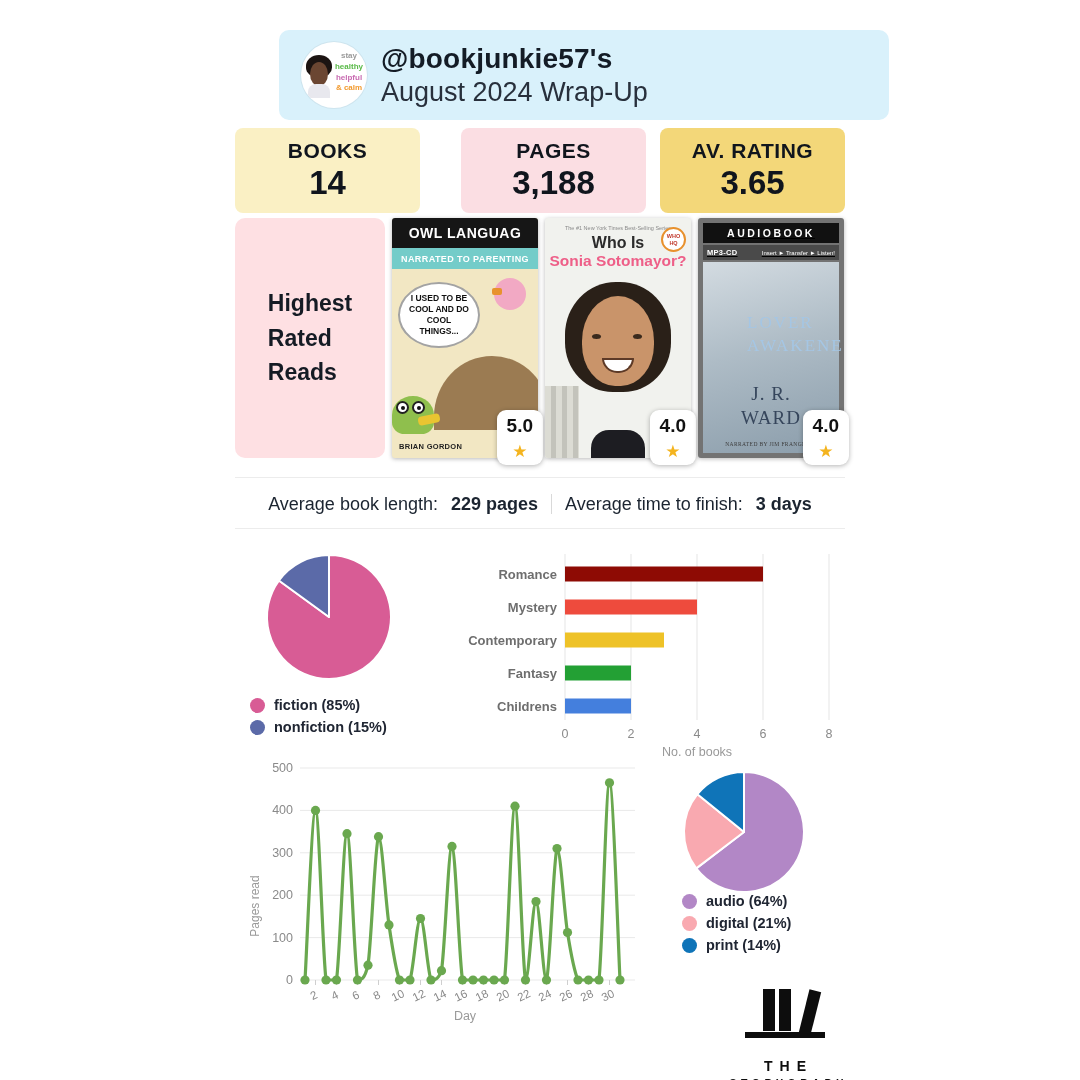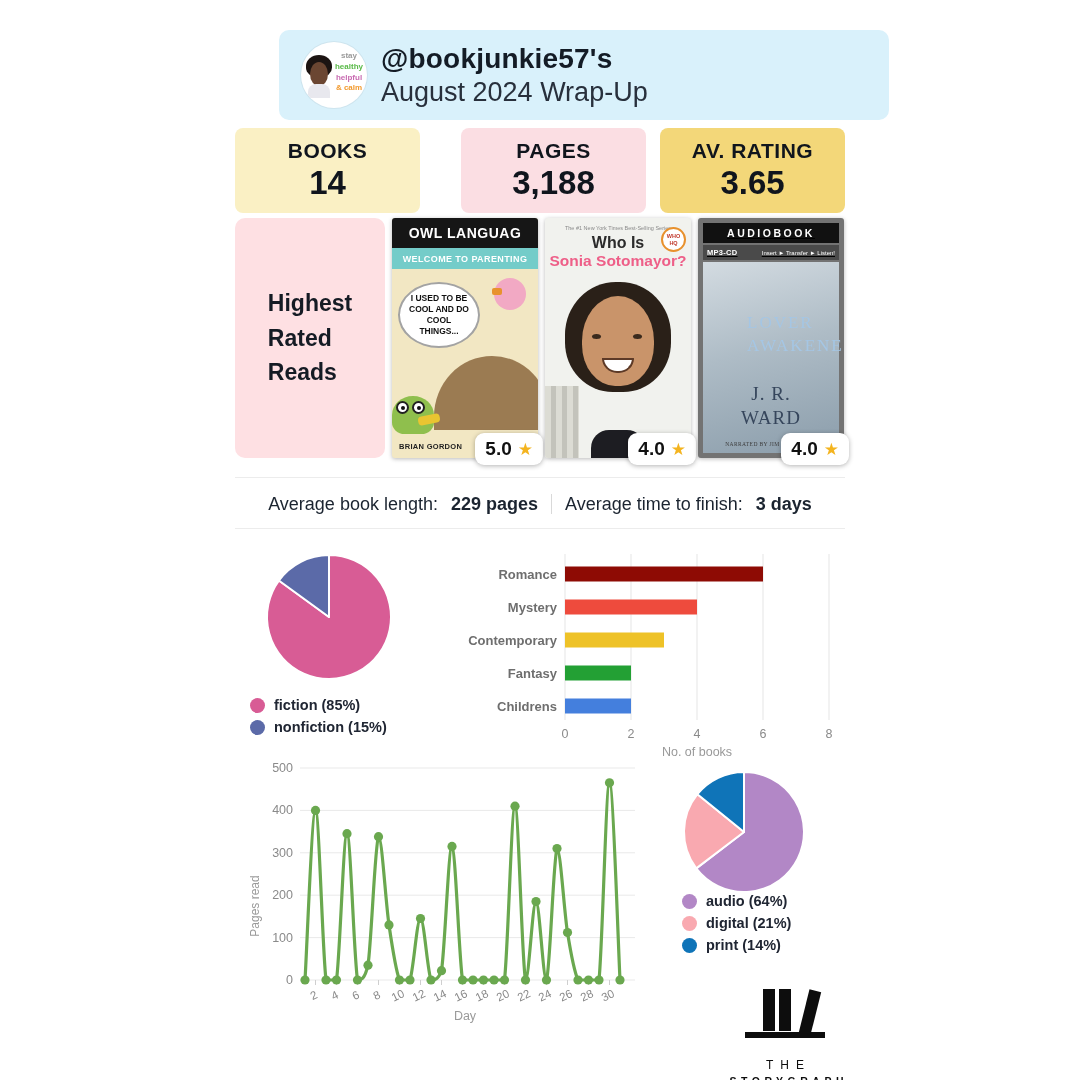--- a/index.html
+++ b/index.html
@@ -38,21 +38,21 @@
            display:flex; gap:7px; }
   .reads-title-box { width:150px; height:240px; background:#fee0e3; border-radius:10px;
                      display:flex; align-items:center; justify-content:center; }
   .reads-title { font-size:23px; font-weight:800; color:#151b24; line-height:1.5;
                  text-align:left; white-space:pre-line; }
   .cover-wrap { position:relative; width:146px; height:240px; }
   .cover { position:relative; width:146px; height:240px; border-radius:3px;
            overflow:hidden; box-shadow:0 1px 4px rgba(0,0,0,.28); }
   .rating-badge { position:absolute; right:-5px; bottom:-7px; background:#fff;
                   border-radius:9px; box-shadow:0 1px 5px rgba(0,0,0,.3);
-                  padding:5px 10px; display:flex; align-items:center; gap:6px; }
+                  padding:5px 10px; display:flex; align-items:center; gap:6px;flex-direction:column; }
   .rating-num { font-size:19px; font-weight:800; color:#111; }
   .star { font-size:17px; color:#f4b41f; line-height:1; }
 
   
   .c1 { background:#f2e7c3; }
   .c1-top { height:30px; background:#161616; color:#fff; font-weight:800;
             font-size:14px; display:flex; align-items:center; justify-content:center;
             letter-spacing:.5px; white-space:nowrap; }
   .c1-sub { height:21px; background:#74ccc9; color:#fff; font-size:9px; font-weight:700;
             display:flex; align-items:center; justify-content:center;
@@ -149,21 +149,21 @@
 
   
   .logo { position:absolute; left:725px; top:985px; width:120px; text-align:center;
           color:#0d0d0d; }
   .logo-books { display:flex; align-items:flex-end; justify-content:center;
                 gap:4px; height:46px; }
   .logo-book { width:12px; height:42px; background:#0d0d0d; }
   .logo-book.lean { height:44px; transform:rotate(14deg) translateX(4px);
                     transform-origin:bottom left; }
   .logo-shelf { width:80px; height:6px; background:#0d0d0d; margin:1px auto 5px; }
-  .logo-the { font-size:12px; font-weight:400; letter-spacing:7px; margin-left:7px;margin-top:20px; }
+  .logo-the { font-size:14px; font-weight:700; letter-spacing:7px; margin-left:7px;margin-top:20px; }
   .logo-name { font-size:10.5px; font-weight:700; letter-spacing:4.5px;
                margin-left:4.5px; margin-top:3px; }
 </style>
 </head>
 <body>
 
 <div id="canvas">
 
   <div class="header">
     <div class="avatar">
@@ -201,21 +201,21 @@
   <div class="reads">
     <div class="reads-title-box">
       <div class="reads-title">Highest
 Rated
 Reads</div>
     </div>
 
     <div class="cover-wrap">
       <div class="cover c1">
         <div class="c1-top">OWL LANGUAG</div>
-        <div class="c1-sub">WELCOME TO PARENTING</div>
+        <div class="c1-sub">NARRATED TO PARENTING</div>
         <div class="c1-mound"></div>
         <div class="c1-duck"></div>
         <div class="c1-beak"></div>
         <div class="c1-bubble">I USED TO BE COOL AND DO COOL THINGS...</div>
         <div class="c1-frog"></div>
         <div class="c1-eye" style="left:4px;bottom:44px;"></div>
         <div class="c1-eye" style="left:20px;bottom:44px;"></div>
         <div class="c1-bill"></div>
         <div class="c1-author">BRIAN GORDON</div>
       </div>

